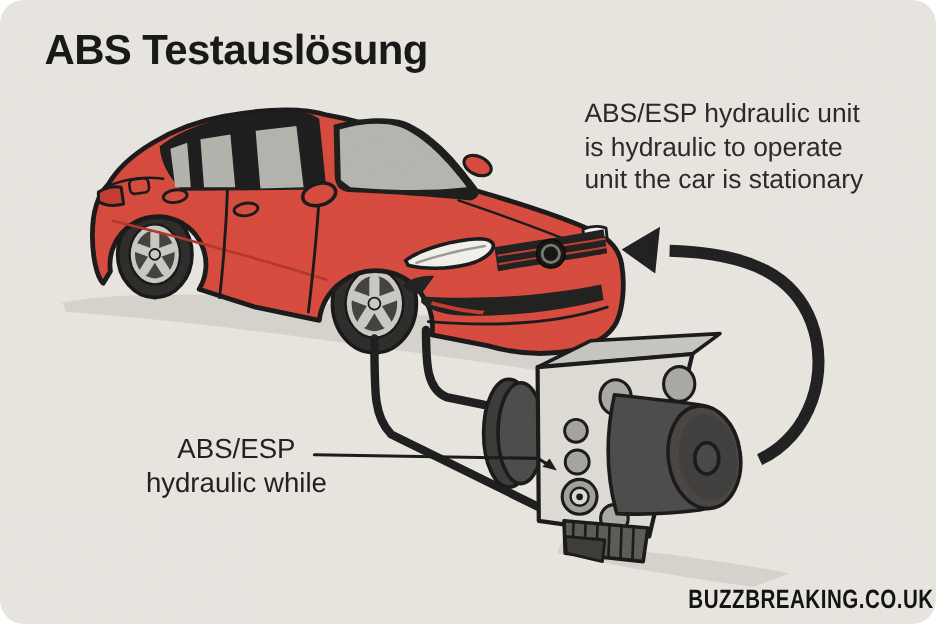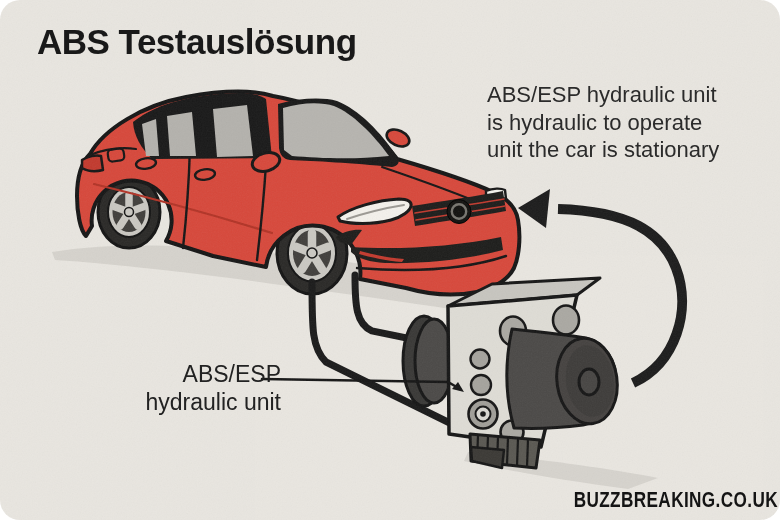--- a/index.html
+++ b/index.html
@@ -13,21 +13,21 @@
   .title{
     position:absolute;left:37px;top:22px;
     font-size:35px;font-weight:bold;letter-spacing:-0.5px;color:#191919;
   }
   .callout{
     position:absolute;left:476px;top:81px;
     font-size:22px;line-height:27.5px;color:#2b2b2b;font-weight:500;margin-left:11px;
   }
   .component-label{
     position:absolute;left:113px;top:360px;width:168px;
-    font-size:23px;line-height:28px;color:#222;text-align:right;font-weight:500;
+    font-size:23px;line-height:28px;color:#222;text-align:center;font-weight:500;
   }
   .watermark{
     position:absolute;right:2px;top:487px;
     font-size:22px;font-weight:bold;color:#141414;
     transform:scaleX(0.78);transform-origin:100% 50%;
     letter-spacing:0.5px;white-space:nowrap;
   }
 </style>
 </head>
 <body>
@@ -191,17 +191,17 @@
   <div class="title">ABS Testauslösung</div>
 
   <div class="callout">
     <div>ABS/ESP hydraulic unit</div>
     <div>is hydraulic to operate</div>
     <div>unit the car is stationary</div>
   </div>
 
   <div class="component-label">
     <div>ABS/ESP</div>
-    <div>hydraulic unit</div>
+    <div>hydraulic while</div>
   </div>
 
   <div class="watermark">BUZZBREAKING.CO.UK</div>
 </div>
 
 </body></html>

